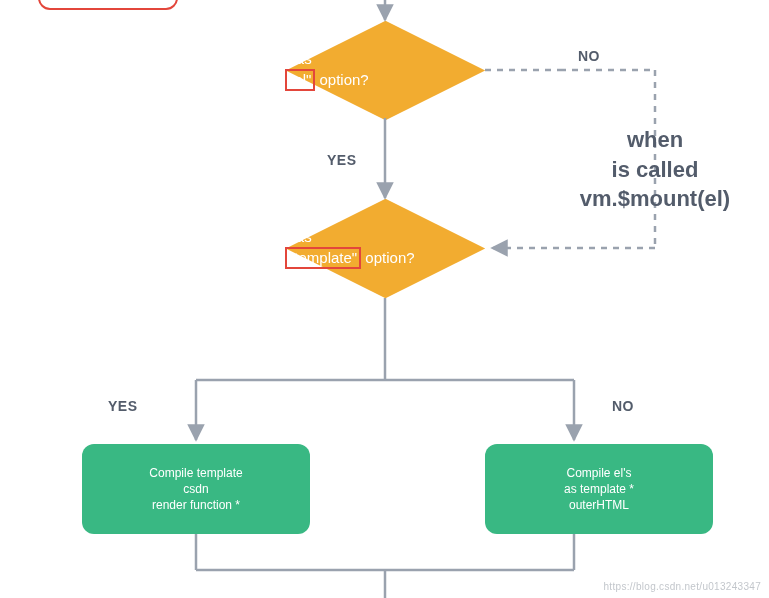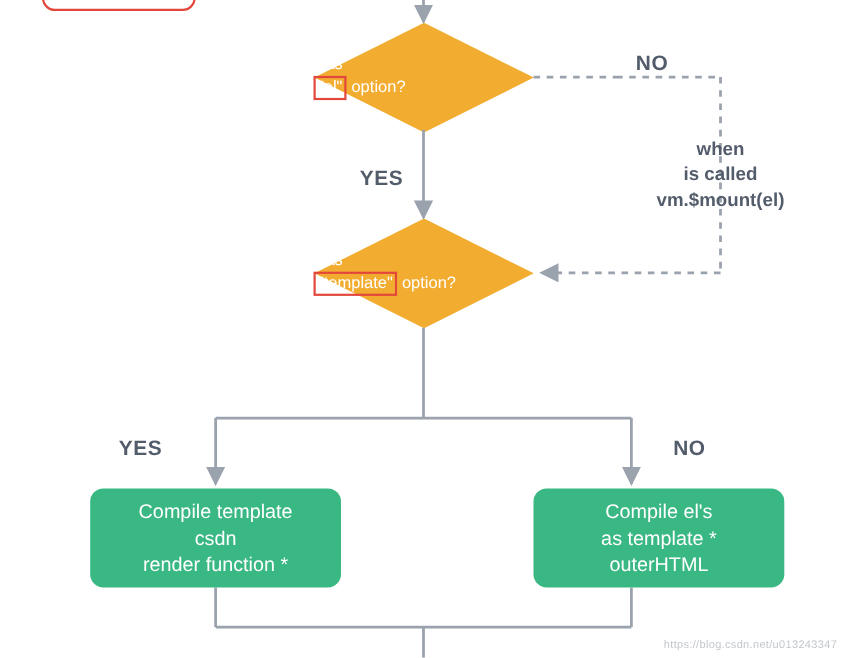--- a/index.html
+++ b/index.html
@@ -53,38 +53,38 @@
     position: absolute;
     width: 228px;
     height: 90px;
     background: #39b883;
     border-radius: 12px;
     color: #fff;
     display: flex;
     flex-direction: column;
     align-items: center;
     justify-content: center;
-    font-size: 18px;
+    font-size: 12px;
     line-height: 1.35;
   }
 
   
   .lbl {
     position: absolute;
     font-weight: 700;
     color: #535c6b;
-    font-size: 19px;
+    font-size: 14px;
     letter-spacing: 0.5px;
   }
 
   .side-note {
     position: absolute;
     font-weight: 700;
     color: #535c6b;
-    font-size: 17px;
+    font-size: 22px;
     text-align: center;
     line-height: 1.35;
   }
 
   .red-pill {
     position: absolute;
     border: 2.5px solid #e3463b;
     border-radius: 20px;
     height: 24px;
     width: 140px;

